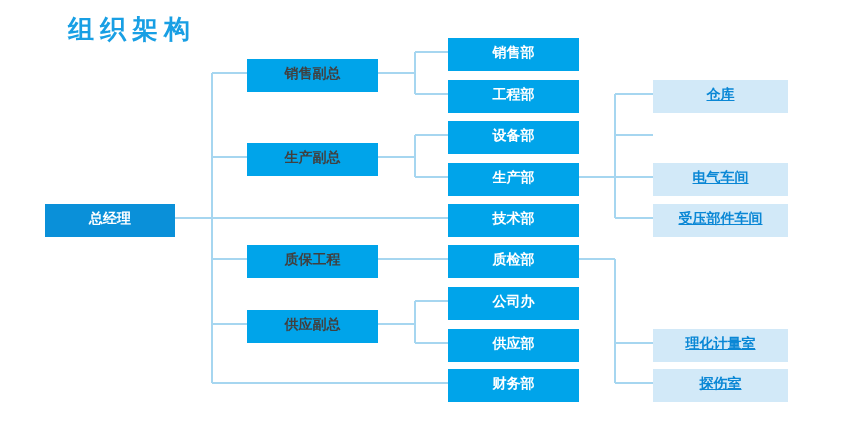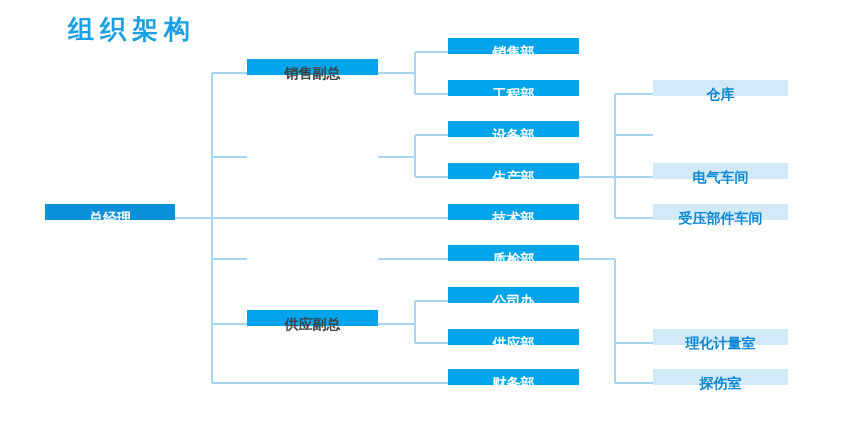--- a/index.html
+++ b/index.html
@@ -17,28 +17,28 @@
     overflow:hidden;margin:0;
   }
   .page-title{
     position:absolute;left:68px;top:12px;
     font-size:26px;font-weight:bold;color:var(--title-color);
     letter-spacing:6px;white-space:nowrap;
   }
   .lines{position:absolute;left:0;top:0;}
   .lines path{stroke:var(--connector);stroke-width:2;fill:none;}
   .node{
-    position:absolute;height:16px;line-height:28px;
+    position:absolute;height:33px;line-height:28px;
     text-align:center;font-size:14px;font-weight:bold;
     white-space:nowrap;
   }
   .root-node{background:var(--root-box);color:#ffffff;width:130px;left:45px;}
   .branch-node{background:var(--branch-box);color:#404040;width:131px;left:247px;}
   .dept-node{background:var(--branch-box);color:#ffffff;width:131px;left:448px;}
-  .leaf-node{background:var(--leaf-box-bg);color:var(--leaf-box-text);width:135px;left:653px;}
+  .leaf-node{background:var(--leaf-box-bg);color:var(--leaf-box-text);width:135px;left:653px;text-decoration:underline;}
 </style>
 </head>
 <body>
 
 <div class="canvas">
 
   <div class="page-title">组织架构</div>
 
   <svg class="lines" width="844" height="421" viewBox="0 0 844 421">
     <path d="M175 218 H448
@@ -49,20 +49,22 @@
              M378 157 H415 M415 135 V177 M415 135 H448  M415 177 H448
              M378 259 H448
              M378 324 H415 M415 301 V343 M415 301 H448  M415 343 H448
              M579 177 H653 M615 94 V218  M615 94 H653   M615 135 H653 M615 218 H653
              M579 259 H615 M615 259 V383 M615 343 H653  M615 383 H653"></path>
   </svg>
 
   <div class="node root-node" style="top:204px">总经理</div>
 
   <div class="node branch-node" style="top:59px">销售副总</div>
+  <div class="node branch-node" style="top:143px">生产副总</div>
+  <div class="node branch-node" style="top:245px">质保工程</div>
   <div class="node branch-node" style="top:310px">供应副总</div>
 
   <div class="node dept-node" style="top:38px">销售部</div>
   <div class="node dept-node" style="top:80px">工程部</div>
   <div class="node dept-node" style="top:163px">生产部</div>
   <div class="node dept-node" style="top:121px">设备部</div>
   <div class="node dept-node" style="top:204px">技术部</div>
   <div class="node dept-node" style="top:245px">质检部</div>
   <div class="node dept-node" style="top:287px">公司办</div>
   <div class="node dept-node" style="top:329px">供应部</div>

